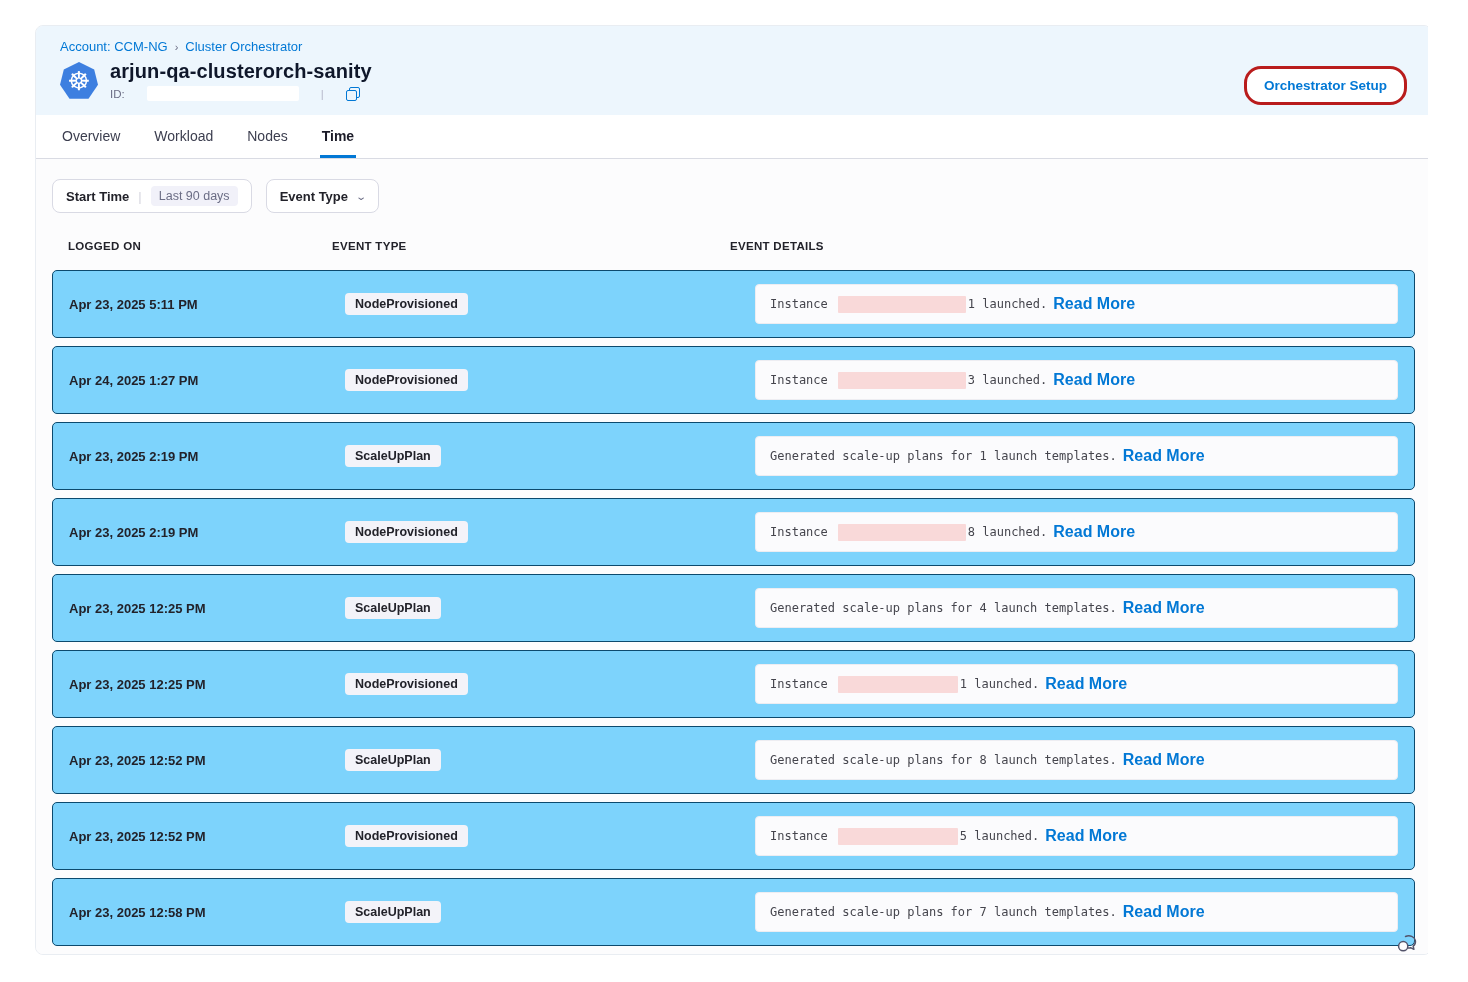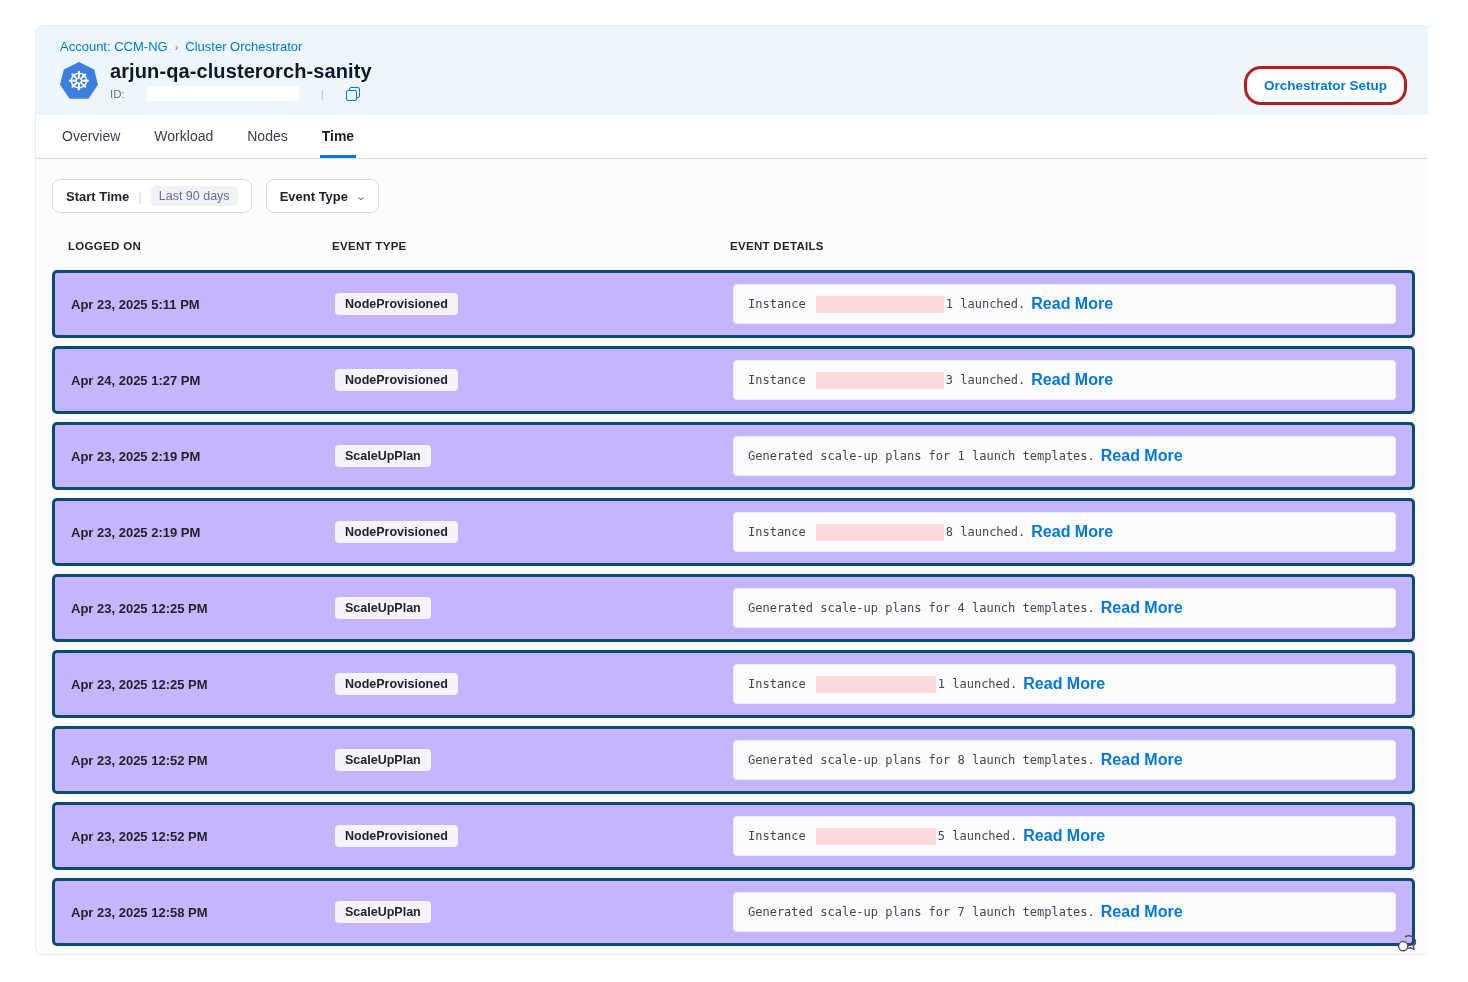--- a/index.html
+++ b/index.html
@@ -57,22 +57,23 @@
   .filter-value { background: #f1f1f9; color: #6b6d85; font-size: 12.5px; border-radius: 4px; padding: 3px 8px; }
   .chevron-down { font-size: 10px; color: #6b6d85; transform: scaleX(1.4); }
 
   .grid-cols { display: grid; grid-template-columns: 264px 398px 1fr; align-items: center; }
 
   .table-head { padding: 0 16px; margin: 0 1px 18px 1px; }
   .th { font-size: 11.5px; font-weight: 700; color: #22222a; letter-spacing: .3px; }
 
   .rows { display: flex; flex-direction: column; gap: 8px; margin: 0 1px; }
   .row-card {
-    background: #c4b5fd; border: 3px solid #0c4a6e; border-radius: 5px; height: 68px;
+    background: #7dd3fc; border: 1px solid #0c4a6e; border-radius: 5px; height: 68px;
     padding: 0 16px;
+    gap: 12px;
   }
   .cell-time { font-size: 13px; font-weight: 700; color: #22222a; }
   .badge {
     display: inline-block; background: #f3f3f9; color: #22222a; font-size: 12.5px; font-weight: 600;
     border-radius: 4px; padding: 4px 10px;
   }
   .details-box {
     display: flex; align-items: center; background: #fbfbfd; border: 1px solid #ededf2; border-radius: 4px;
     height: 40px; padding: 0 14px; width: 100%;
   }

